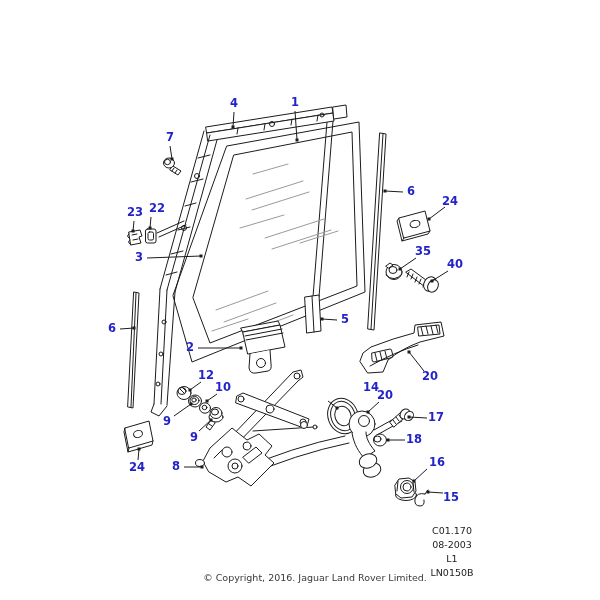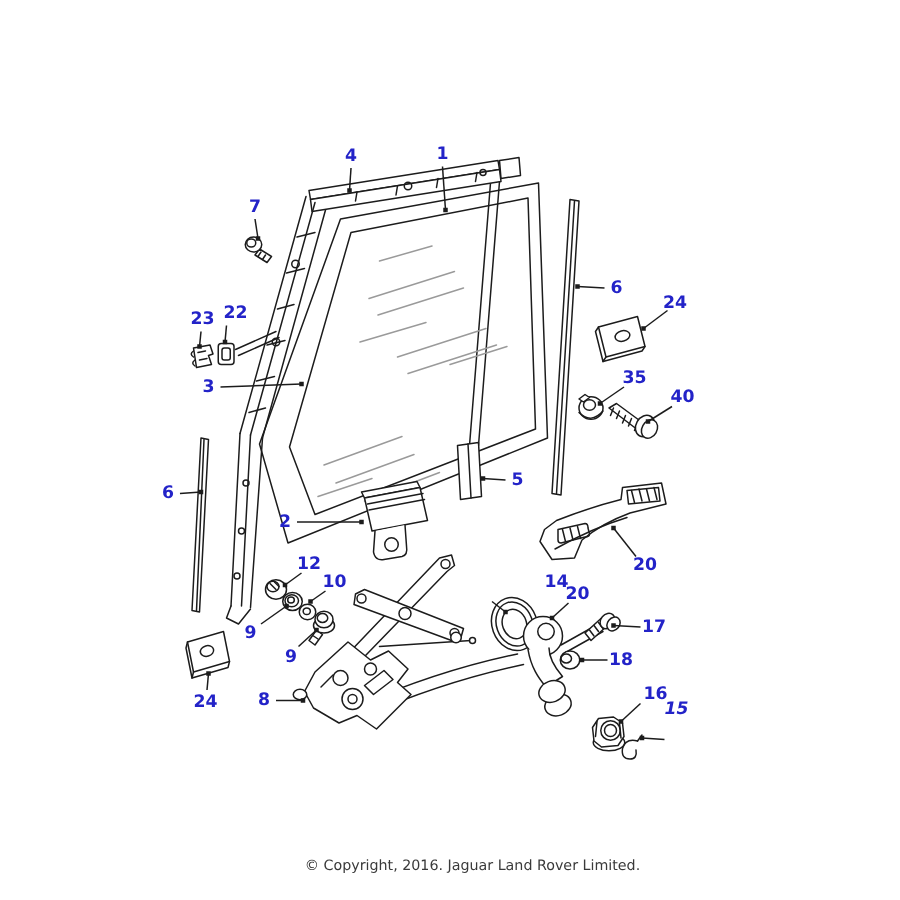--- a/index.html
+++ b/index.html
@@ -350,19 +350,25 @@
       <div class="callout" style="left: 206px; top: 376px;">12</div>
       <div class="callout" style="left: 223px; top: 388px;">10</div>
       <div class="callout" style="left: 167px; top: 422px;">9</div>
       <div class="callout" style="left: 194px; top: 438px;">9</div>
       <div class="callout" style="left: 176px; top: 467px;">8</div>
       <div class="callout" style="left: 323px; top: 388px; margin-left: 48px;">14</div>
       <div class="callout" style="left: 385px; top: 396px;">20</div>
       <div class="callout" style="left: 436px; top: 418px;">17</div>
       <div class="callout" style="left: 414px; top: 440px; text-align: center;">18</div>
       <div class="callout" style="left: 437px; top: 463px;">16</div>
-      <div class="callout" style="left: 451px; top: 473px; font-style: italic;">15</div>
+      <div class="callout" style="left: 451px; top: 498px;">15</div>
     </div>
 
+<div id="plate">
+  <div class="ln">C01.170</div>
+  <div class="ln">08-2003</div>
+  <div class="ln">L1</div>
+  <div class="ln">LN0150B</div>
+</div>
 
 <div id="copyright">© Copyright, 2016. Jaguar Land Rover Limited.</div>
 
 </div>
 
 </body></html>

